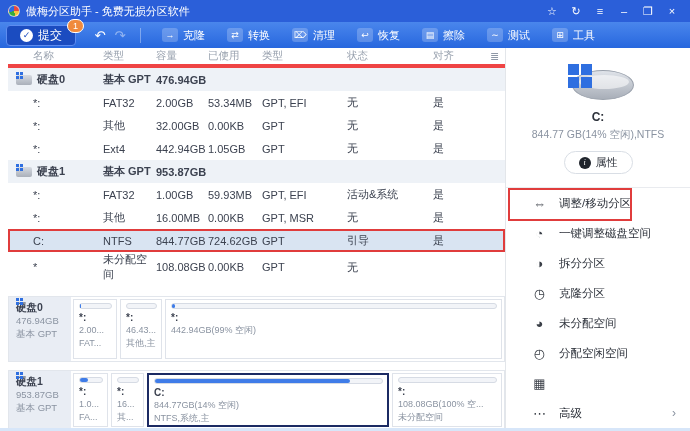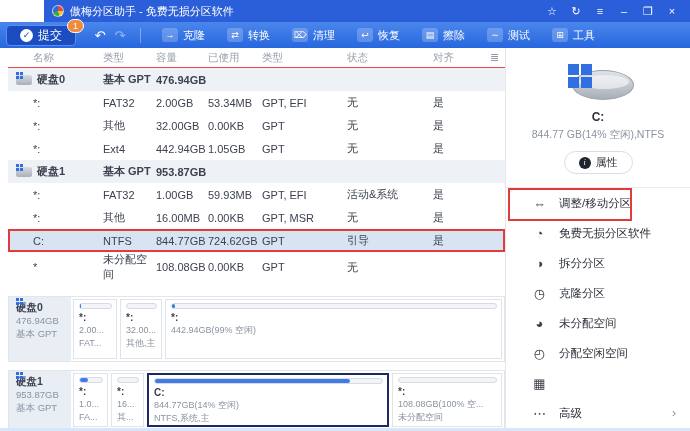--- a/index.html
+++ b/index.html
@@ -2,21 +2,21 @@
 <html><head>
 <meta charset="utf-8">
 <style>
   * { box-sizing: border-box; margin: 0; padding: 0; }
   html,body { width:690px; height:431px; overflow:hidden; }
   body { font-family:"Liberation Sans","DejaVu Sans",sans-serif; background:#fff;
          border-bottom:3px solid #d7e6f9; position:relative; }
 
   
   .titlebar { height:22px; background:#2b5fd9; display:flex; align-items:center;
-              padding:0 6px; color:#fff; font-size:11px;margin-left:44px; }
+              padding:0 6px; color:#fff; font-size:11px; }
   .logo { width:12px; height:12px; border-radius:50%; margin:0 6px 0 2px;
           background:conic-gradient(#e8483f 0 25%, #f5c33b 25% 45%, #37a93c 45% 70%, #2b6be4 70% 100%);
           border:1px solid rgba(255,255,255,.6); }
   .titlebar .spacer { flex:1; }
   .win-ic { width:24px; text-align:center; font-size:11px; color:#fff; cursor:default; }
 
   
   .toolbar { height:26px; background:linear-gradient(#4a86ec,#2767de);
              display:flex; align-items:center; padding:0 6px; }
   .submit-btn { position:relative; display:flex; align-items:center; gap:5px;
@@ -37,21 +37,21 @@
 
   
   .main { display:flex; height:380px; }
   .left-col { width:505px; }
   .right-col { flex:1; border-left:1px solid #e3e6ea; display:flex; flex-direction:column; }
 
   
   .grid { display:grid; grid-template-columns:95px 53px 52px 54px 85px 86px 57px 1fr;
           align-items:center; }
   .t-wrap { margin-left:8px; width:497px; }
-  .t-head { height:20px; color:#98a1ae; font-size:10.5px; border-bottom:1px solid #ef4444; }
+  .t-head { height:20px; color:#98a1ae; font-size:10.5px; border-bottom:4px solid #ef4444; }
   .t-head .c-name { padding-left:25px; }
   .view-ic { color:#8f98a6; font-size:11px; justify-self:end; padding-right:6px; }
   .t-row { height:23px; font-size:11px; color:#3c4250; }
   .t-row .c-name { padding-left:25px; display:flex; align-items:center; }
   .row-disk { background:#eef2f7; font-weight:bold; }
   .row-disk .c-name { padding-left:8px; gap:5px; }
   .row-part { background:#fff; }
   .row-hl { background:#d9e4f2; outline:2px solid #e03c3c; outline-offset:-2px; }
   .disk-ic { width:16px; height:10px; background:linear-gradient(#d6dae1,#aab0ba);
              border-radius:2px; position:relative; flex:0 0 16px; }
@@ -292,21 +292,21 @@
               </div>
               <div class="pname">*:</div>
               <div>2.00...</div>
               <div>FAT...</div>
             </div>
             <div class="part" style="width: 42px;">
               <div class="bar">
                 <b style="width: 0%;"></b>
               </div>
               <div class="pname">*:</div>
-              <div>32.00...</div>
+              <div>46.43...</div>
               <div>其他,主</div>
             </div>
             <div class="part flex">
               <div class="bar">
                 <b style="width: 1%;"></b>
               </div>
               <div class="pname">*:</div>
               <div>442.94GB(99% 空闲)</div>
             </div>
           </div>
@@ -367,21 +367,21 @@
       <span class="info-ic">i</span>
       <span>属性</span>
     </div>
     <div class="menu" id="menu">
         <div class="menu-item red">
           <span class="mi-ic">⇔</span>
           <span>调整/移动分区</span>
         </div>
         <div class="menu-item">
           <span class="mi-ic">◔</span>
-          <span>免费无损分区软件</span>
+          <span>一键调整磁盘空间</span>
         </div>
         <div class="menu-item">
           <span class="mi-ic">◑</span>
           <span>拆分分区</span>
         </div>
         <div class="menu-item">
           <span class="mi-ic">◷</span>
           <span>克隆分区</span>
         </div>
         <div class="menu-item">

